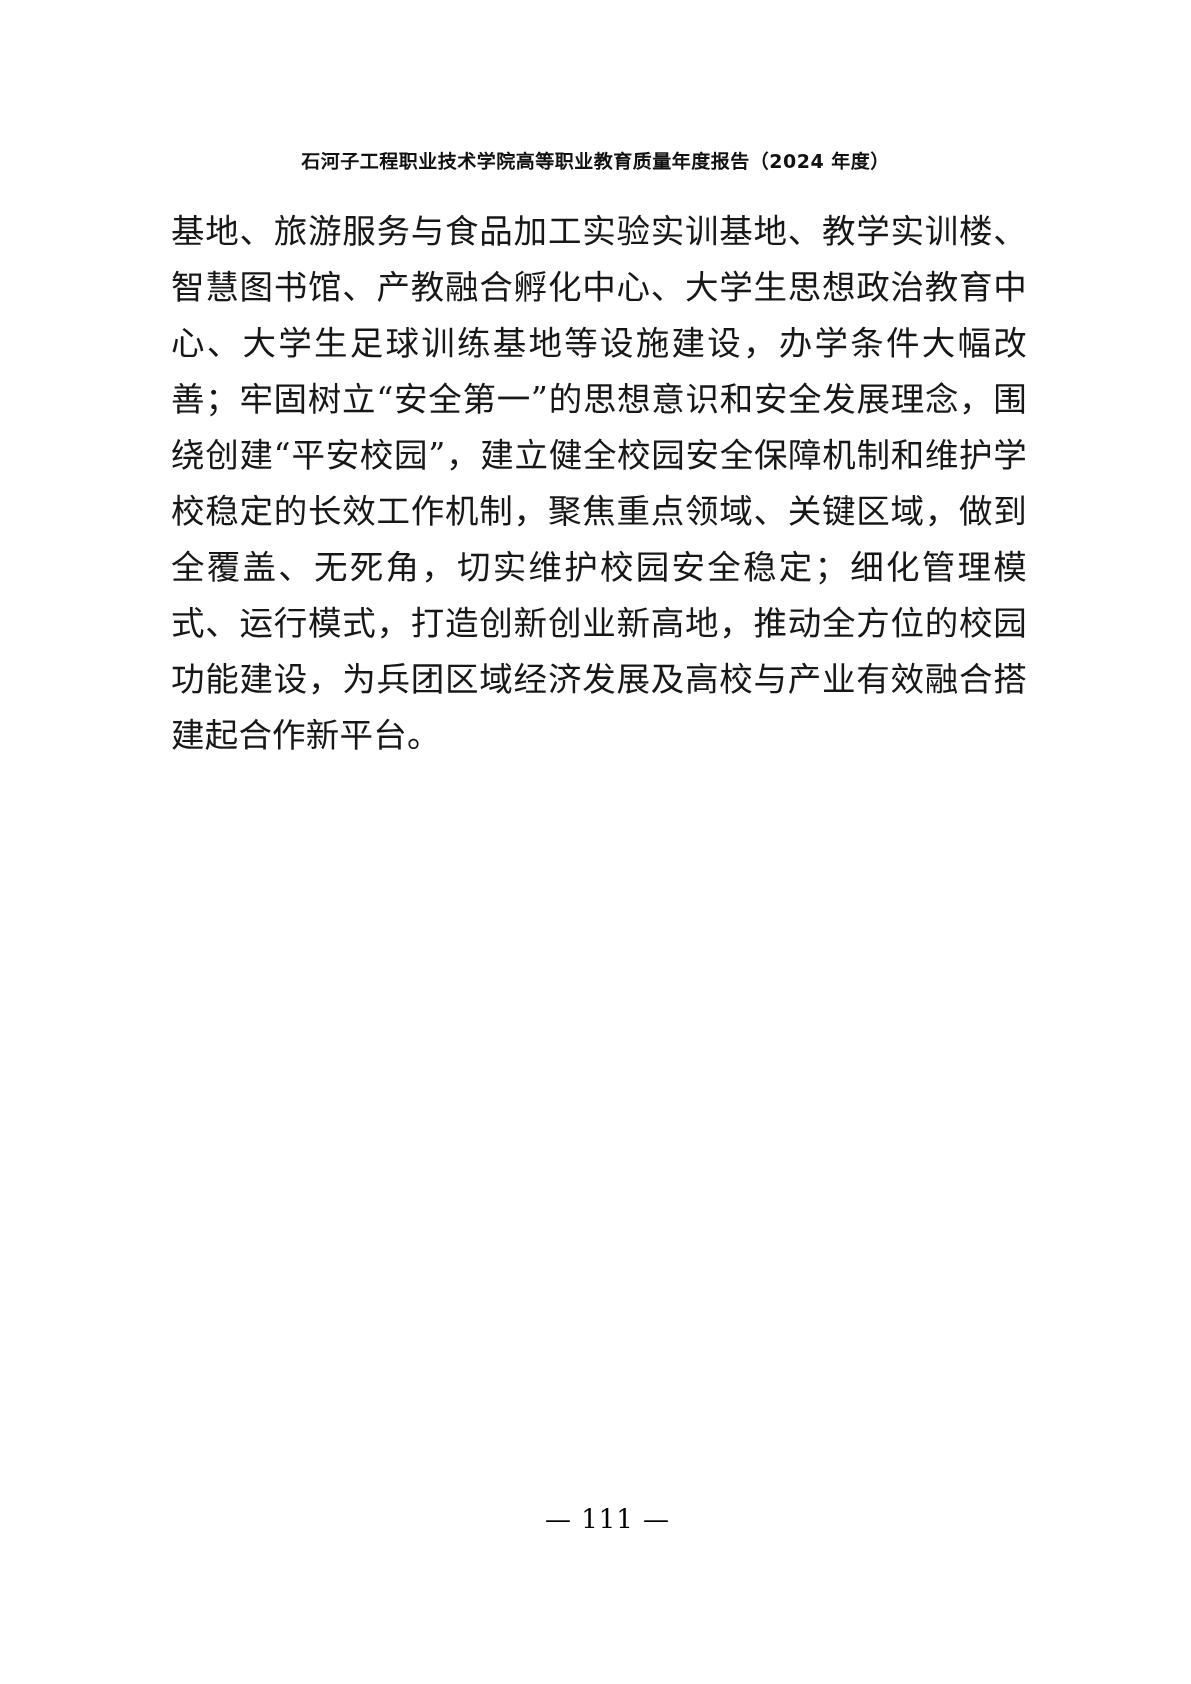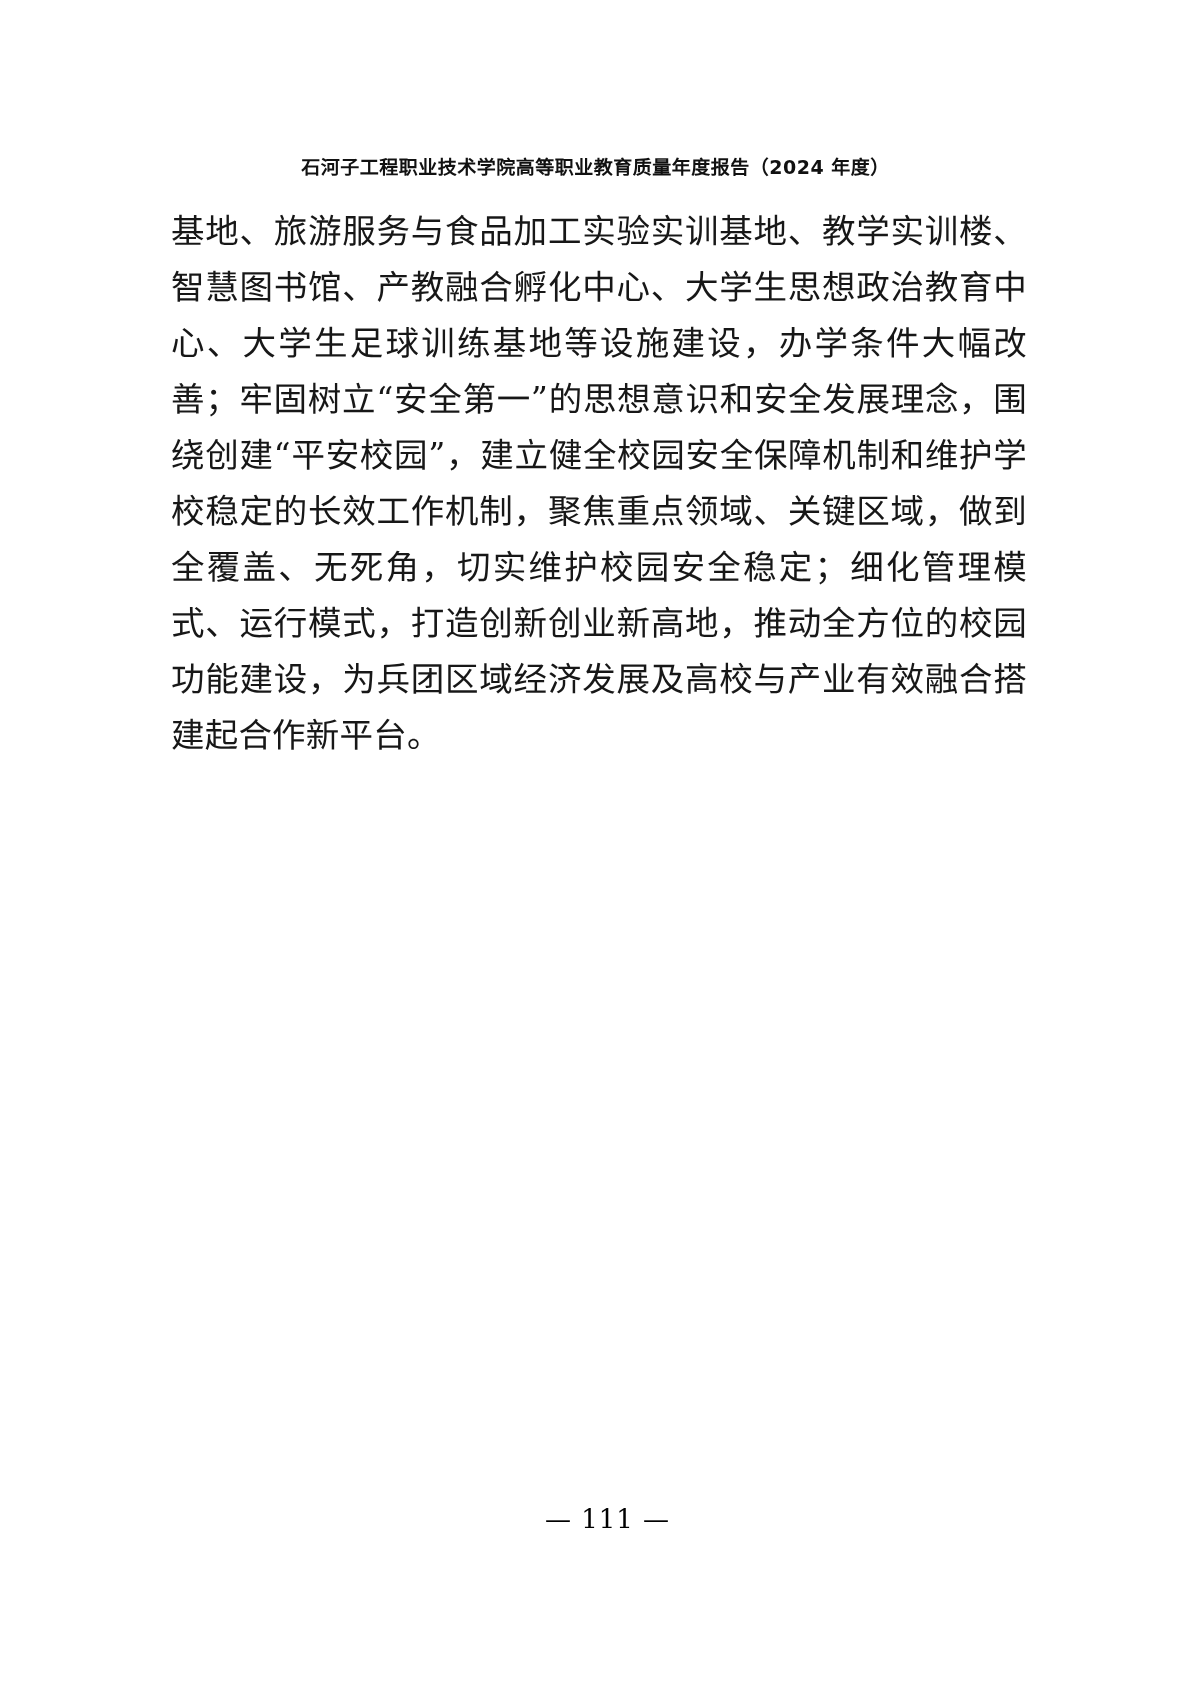--- a/index.html
+++ b/index.html
@@ -12,21 +12,21 @@
     width: 1191px;
     height: 1684px;
     background: #ffffff;
     margin: 0 auto;
     overflow: hidden;
     font-family: "DejaVu Serif", "Liberation Serif", serif;
     color: #1a1a1a;
   }
   .header {
     position: absolute;
-    top: 152px;
+    top: 146px;
     left: 0;
     width: 100%;
     text-align: center;
     font-family: "DejaVu Sans", "Liberation Sans", sans-serif;
     font-size: 19px;
     font-weight: bold;
     letter-spacing: 0.5px;
     color: #111111;
   }
   .body-text {

